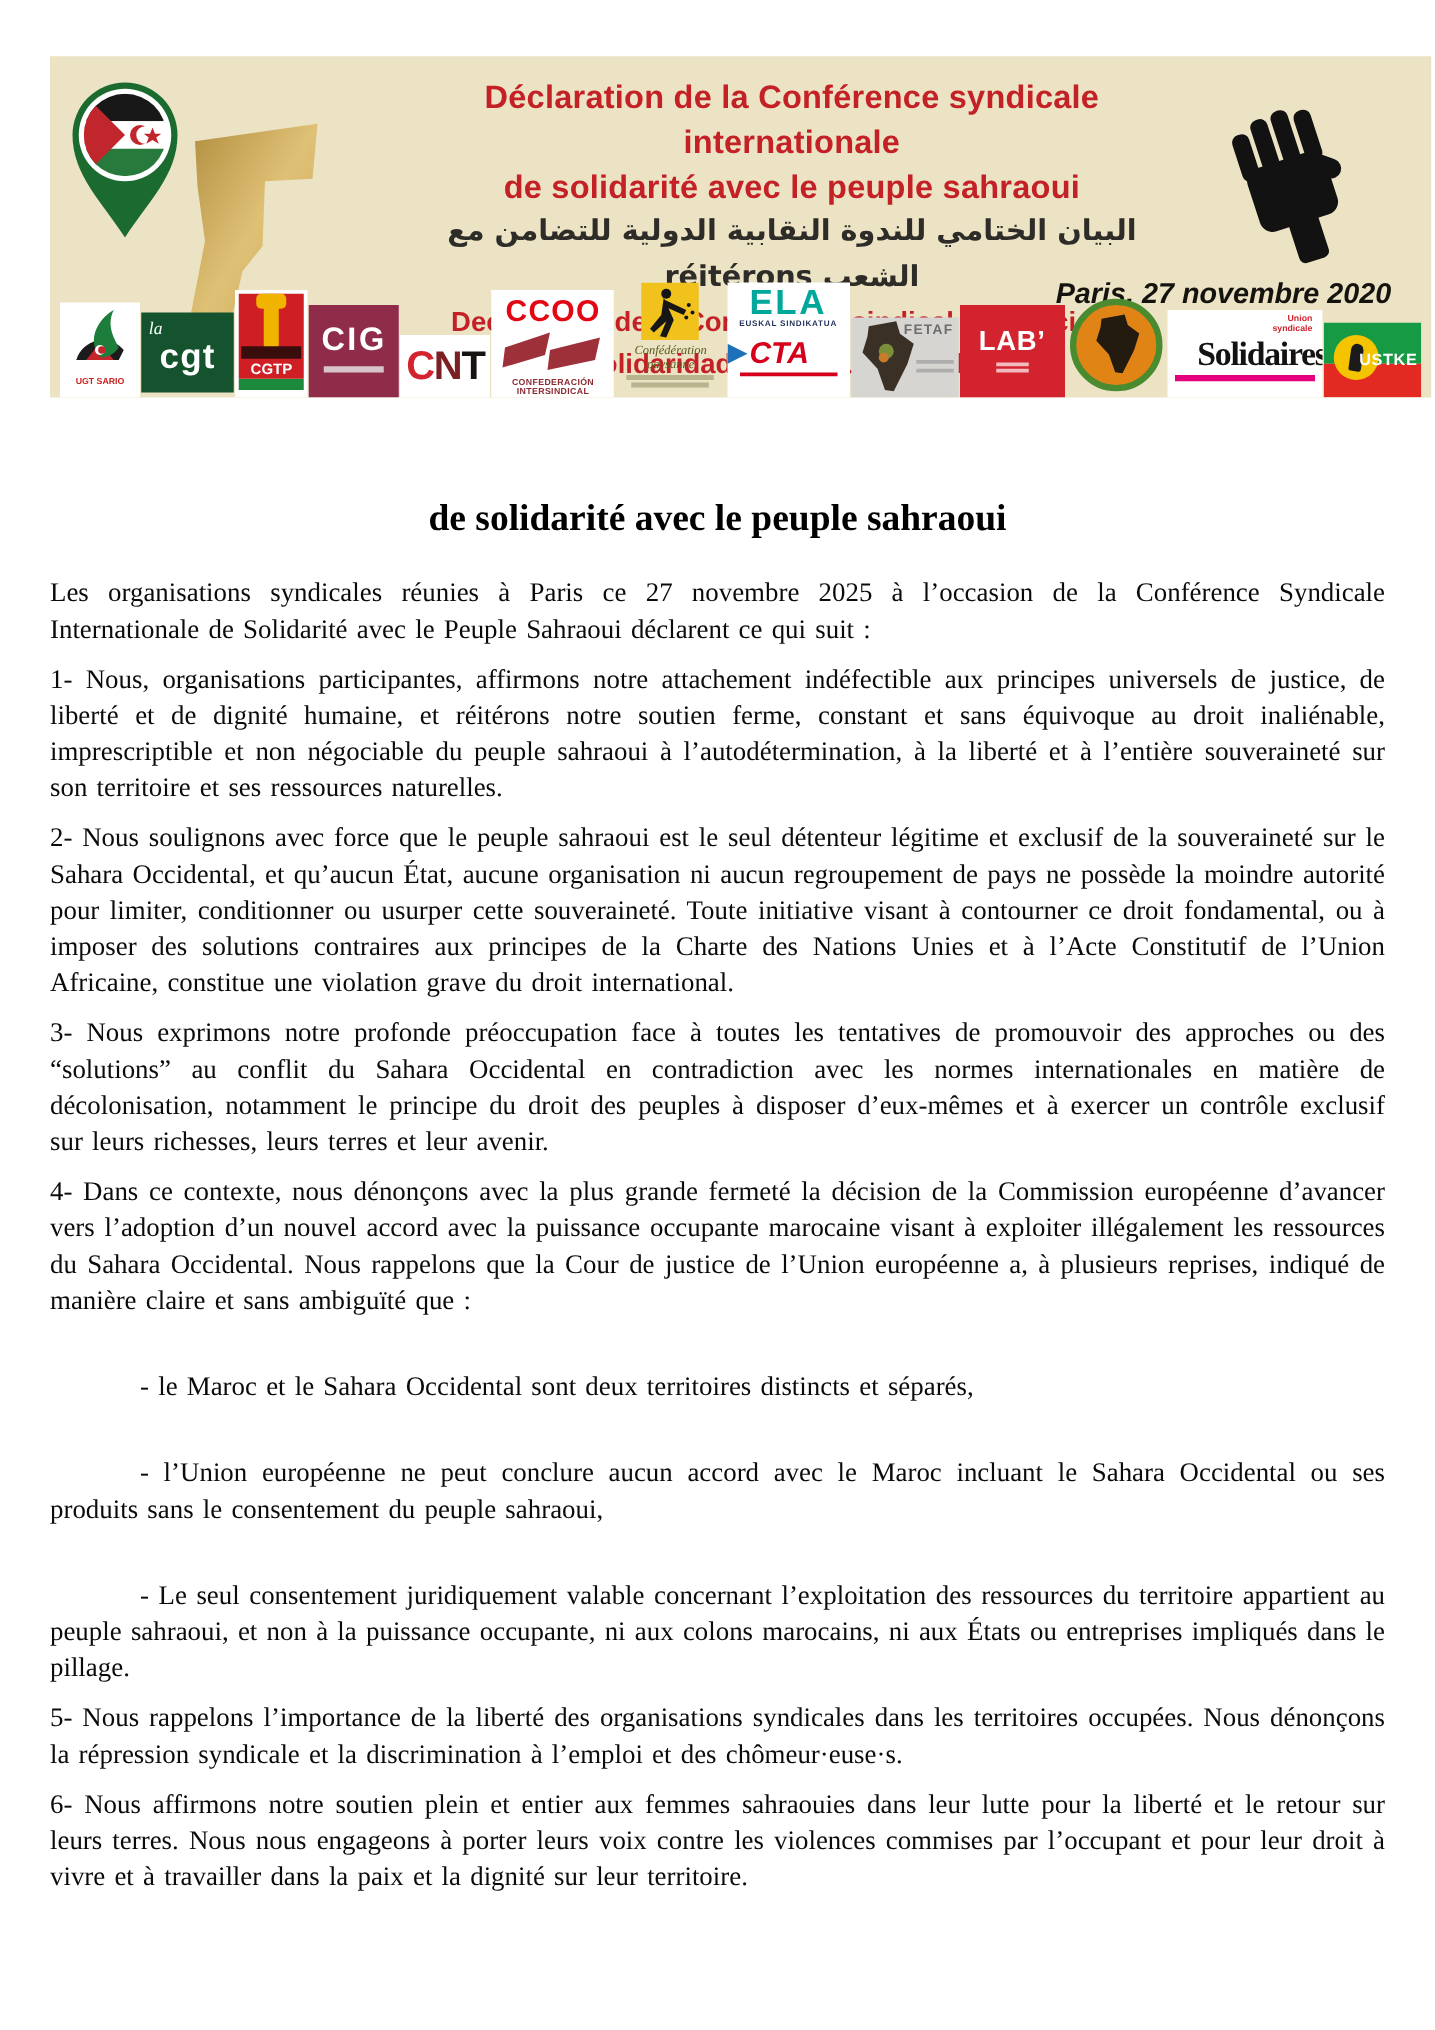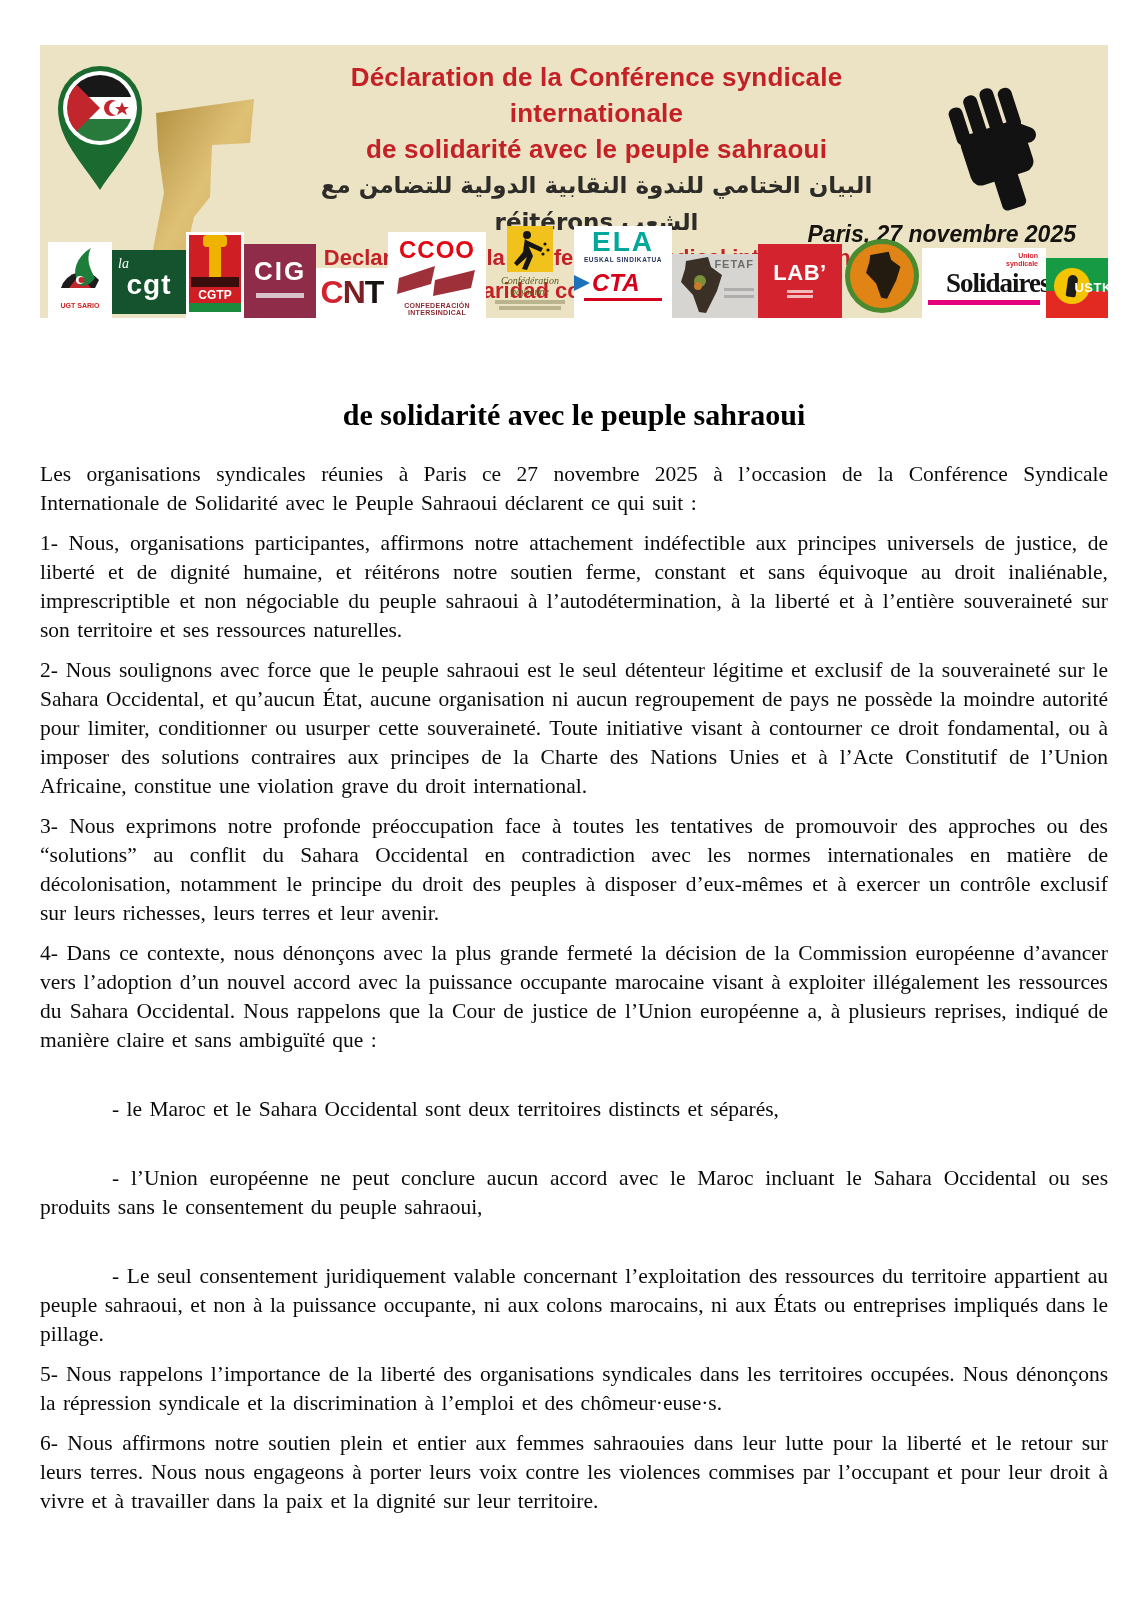--- a/index.html
+++ b/index.html
@@ -1,20 +1,20 @@
 <!DOCTYPE html>
 <html><head>
 <meta charset="utf-8">
 <style>
   html,body{margin:0;padding:0;background:#ffffff;}
   body{width:1148px;font-family:"Liberation Serif",serif;color:#0b0b0b;}
   .page{width:1148px;min-height:1624px;box-sizing:border-box;padding:45px 40px 30px 40px;background:#fff;}
 
   
-  .banner{position:relative;width:1068px;height:273px;background:#ebe3c4;overflow:hidden;}
+  .banner{position:relative;width:1068px;height:273px;background:#ebe3c4;overflow:hidden;padding-left:37px;}
   .banner-titles{box-sizing:border-box;padding:14px 195px 0 240px;text-align:center;
     font-family:"Liberation Sans",sans-serif;}
   .b-fr{color:#c42127;font-weight:800;font-size:26px;line-height:36px;letter-spacing:.2px;}
   .b-ar{color:#2e2c28;font-weight:700;font-size:23px;line-height:37px;direction:rtl;font-family:"DejaVu Sans",sans-serif;}
   .b-es{color:#c42127;font-weight:800;font-size:22px;line-height:33px;}
   .dateline{position:absolute;right:32px;top:176px;font-family:"Liberation Sans",sans-serif;
     font-weight:800;font-style:italic;font-size:23px;color:#15130f;}
 
   .pin{position:absolute;left:12px;top:13px;width:96px;height:134px;}
   .goldmap{position:absolute;left:102px;top:52px;width:118px;height:178px;}
@@ -157,21 +157,21 @@
     </div>
 
     <div class="banner-titles">
       <div class="b-fr">Déclaration de la Conférence syndicale internationale</div>
       <div class="b-fr">de solidarité avec le peuple sahraoui</div>
       <div class="b-ar">البيان الختامي للندوة النقابية الدولية للتضامن مع الشعب réitérons</div>
       <div class="b-es">Declaración de la Conferencia sindical internacional</div>
       <div class="b-es">de solidaridad con el pueblo saharaui</div>
     </div>
 
-    <div class="dateline">Paris, 27 novembre 2025</div>
+    <div class="dateline">Paris, 27 novembre 2020</div>
 
     <div class="logos">
 
       <div class="tile white t-ugt">
         <svg width="58" height="58" viewBox="0 0 58 58">
           <path d="M10 44 A22 22 0 0 1 48 36 L44 44 Z" fill="#1c1c1c"></path>
           <polygon points="18,44 29,30 40,44" fill="#c4262b"></polygon>
           <path d="M30 42 C18 30 26 12 40 4 C34 16 40 26 44 34 C40 40 34 42 30 42 Z" fill="#1c7e3a"></path>
           <circle cx="29" cy="36" r="4" fill="#fff"></circle>
           <circle cx="30.5" cy="36" r="3" fill="#c4262b"></circle>

